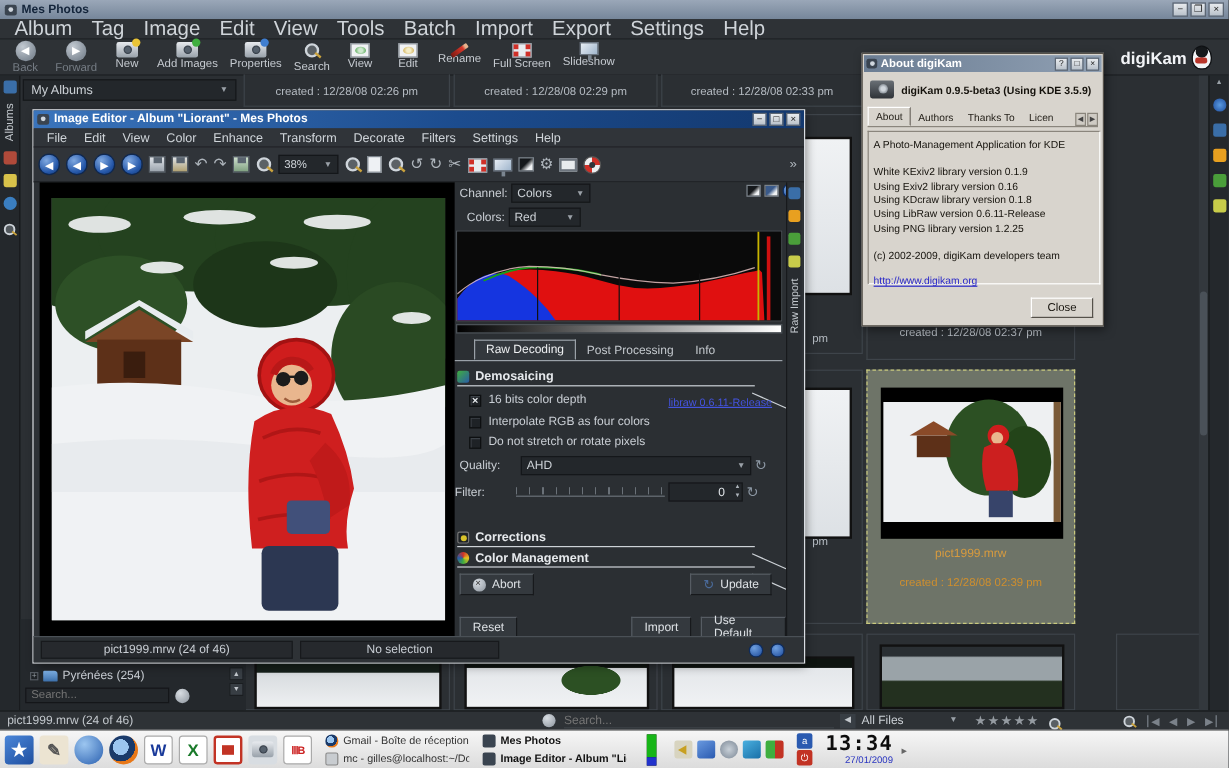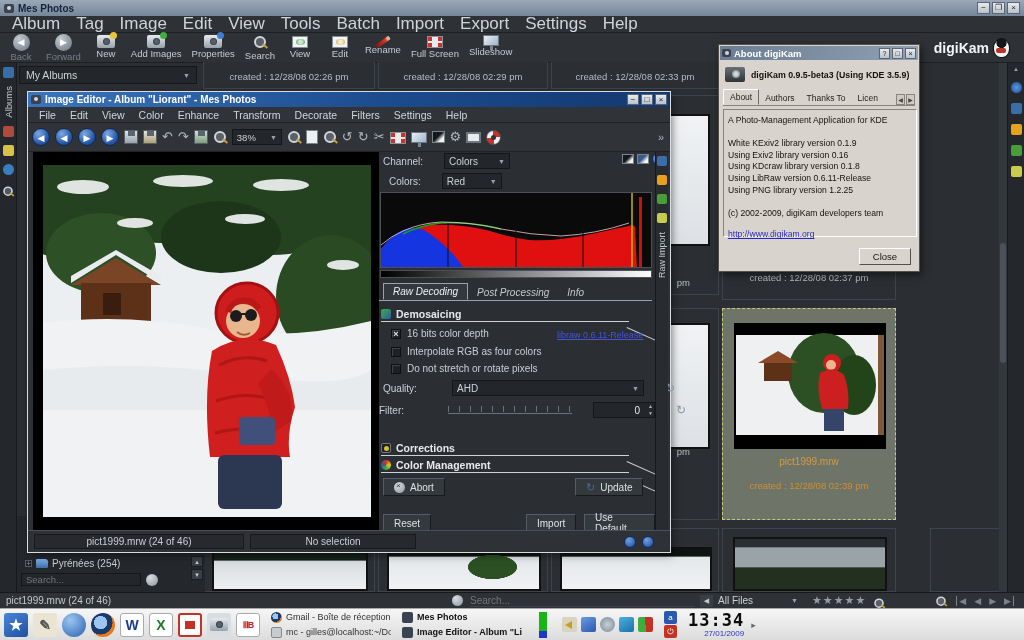--- a/index.html
+++ b/index.html
@@ -112,26 +112,26 @@
 
   .ed-canvas { position:absolute; left:5px; top:60px; width:346px; height:378px; background:#000; }
   .ed-canvas svg { position:absolute; left:10px; top:13px; }
 
   .ed-status { position:absolute; left:0; top:438px; width:100%; height:22px; background:#2e3236; border-top:1px solid #4a5056; display:flex; align-items:center; font-size:10px; color:#c9ced4; }
   .stcell { height:15px; background:#26292d; border:1px solid #17191c; display:flex; align-items:center; justify-content:center; margin-left:6px; }
   .stico { width:12px; height:12px; border-radius:50%; background:radial-gradient(circle at 35% 30%,#6fa0e0,#1c4a9a); border:1px solid #0e2c5e; }
 
   
   .rawpanel { position:absolute; left:351px; top:60px; width:276px; height:378px; background:#2b2f33; }
-  .rawrow { position:absolute; display:flex; align-items:center; gap:21px; font-size:10px; color:#c9ced4; }
+  .rawrow { position:absolute; display:flex; align-items:center; gap:3px; font-size:10px; color:#c9ced4; }
   .combo { background:#23272b; border:1px solid #14171a; color:#ccd1d6; font-size:10px; display:flex; align-items:center; padding:0 4px; height:16px; }
   .combo .arr { margin-left:auto; font-size:7px; color:#9aa1a8; padding-left:6px; }
   .histo { position:absolute; left:1px; top:40px; width:272px; height:76px; background:#0a0a0a; border:1px solid #4a5056; }
   .gradbar { position:absolute; left:1px; top:118px; width:272px; height:8px; background:linear-gradient(90deg,#000,#fff); border:1px solid #4a5056; }
-  .tabsrow { position:absolute; left:0; top:132px; width:273px; height:17px; border-bottom:1px solid #9aa1a8; display:flex; align-items:flex-end; padding-left:4px;font-style:italic; }
+  .tabsrow { position:absolute; left:0; top:132px; width:273px; height:17px; border-bottom:1px solid #9aa1a8; display:flex; align-items:flex-end; padding-left:16px; }
   .tab { font-size:10px; color:#c3c8cd; padding:2px 9px; }
   .tab.active { background:#33383d; border:1px solid #9aa1a8; border-bottom:1px solid #33383d; color:#eef0f2; }
   .sechead { position:absolute; left:2px; display:flex; align-items:center; gap:5px; font-size:10.5px; font-weight:bold; color:#e6e9ec; height:15px; width:248px; border-bottom:1px solid #cdd2d7; }
   .sechead .sw { position:absolute; right:-34px; bottom:-7px; width:36px; border-top:1px solid #cdd2d7; transform:rotate(24deg); transform-origin:left top; }
   .secico { width:10px; height:10px; border-radius:2px; }
   .opt { position:absolute; left:12px; display:flex; align-items:center; gap:6px; font-size:10px; color:#c9ced4; }
   .cb { width:10px; height:10px; background:#1e2226; border:1px solid #0d0f11; box-shadow:inset 1px 1px 0 #3c4248; color:#e8ecef; font-size:9px; line-height:9px; text-align:center; font-weight:bold; }
   .linktext { position:absolute; font-size:9px; color:#4454e0; text-decoration:underline; white-space:nowrap; }
   .slider { position:relative; width:124px; height:12px; }
   .slider::before { content:""; position:absolute; left:0; right:0; top:9px; height:1px; background:#6a7178; }

